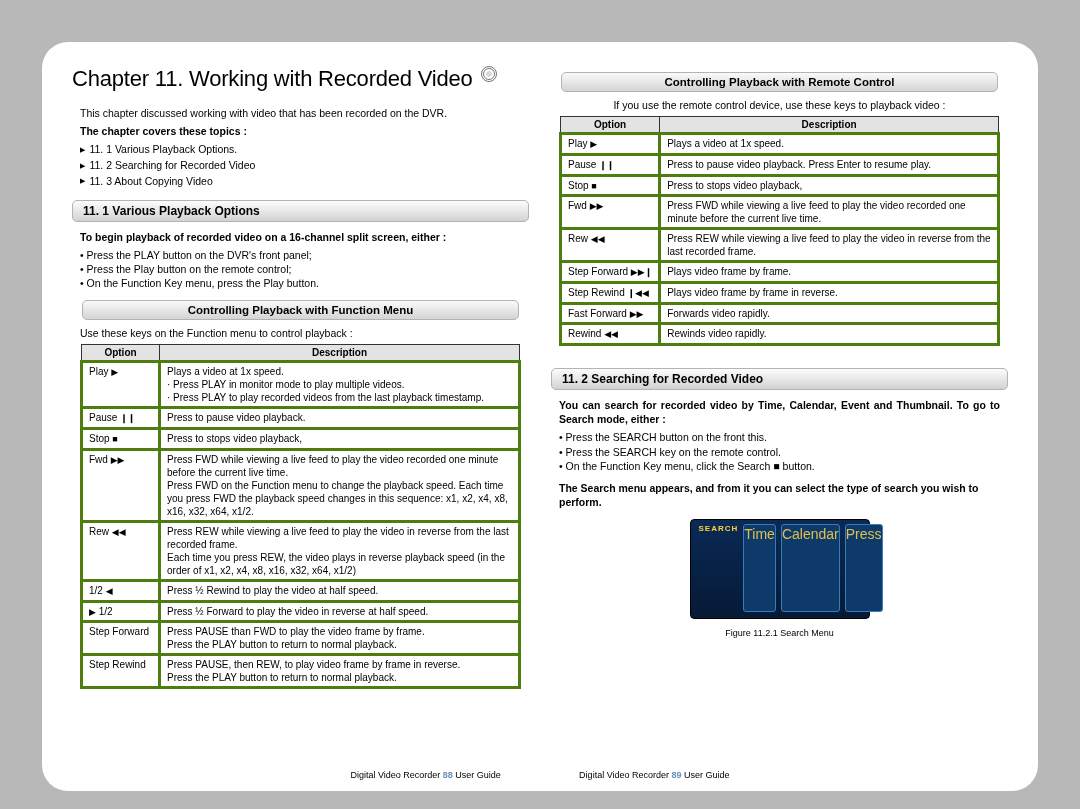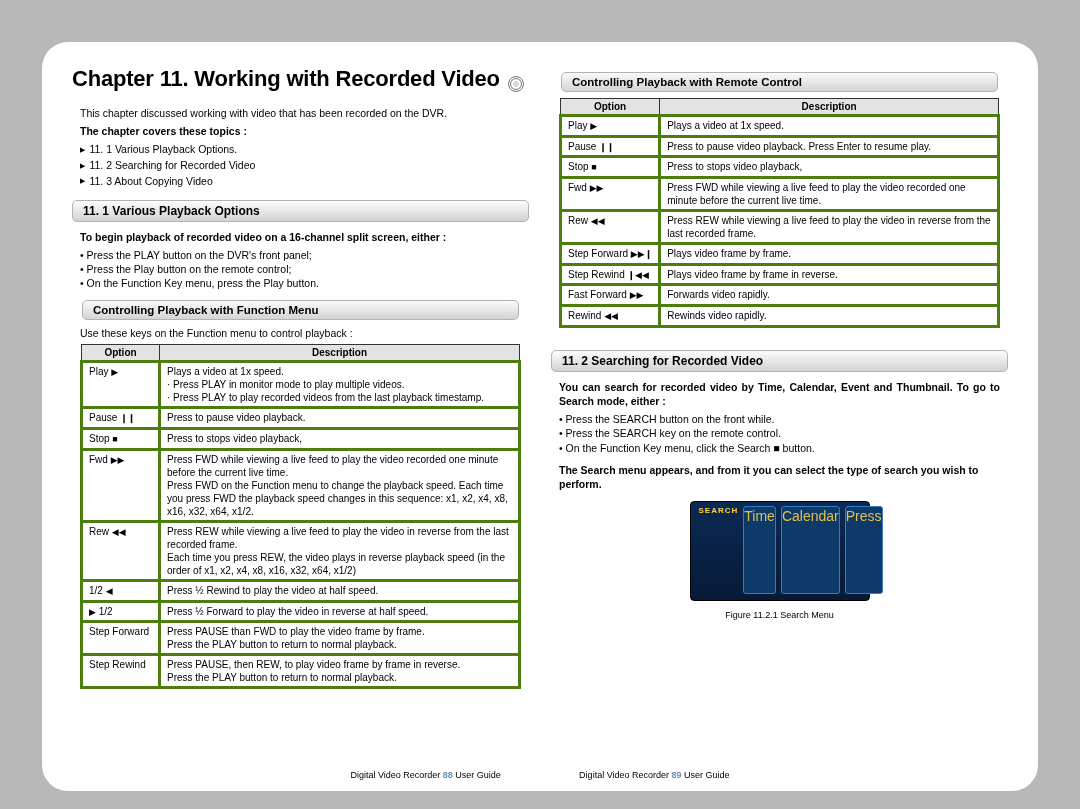--- a/index.html
+++ b/index.html
@@ -16,27 +16,27 @@
     top: 42px; left: 42px; right: 42px; bottom: 18px;
     background: #fff;
     border-radius: 26px;
     display: flex;
     padding: 30px 30px 22px 30px;
     gap: 22px;
   }
   .col { flex: 1; min-width: 0; }
   .chapter-title {
     font-size: 22px;
-    font-weight: bold;
+    font-weight: normal;
     font-stretch: condensed;
     letter-spacing: -0.2px;
     margin-top: -6px;
     margin-bottom: 14px;
     display: flex;
-    align-items: flex-end;
+    align-items: flex-start;
     gap: 8px;
   }
   .chapter-title .bullet {
     width: 16px; height: 16px; border-radius: 50%;
     border: 3px double #777;
     background: radial-gradient(circle, #d8d8d8 40%, #fff 42%);
   }
   .intro, .body, .bold, .bullets li, .note, .footer, .fig-caption { font-size: 10.5px; line-height: 1.35; }
   .intro { margin: 6px 8px 4px 8px; }
   .bold { font-weight: bold; margin: 2px 8px; }
@@ -53,20 +53,21 @@
     font-weight: bold;
   }
   .sub-hdr {
     margin: 10px 10px 6px 10px;
     background: linear-gradient(#fafafa, #d4d4d4);
     border: 1px solid #b3b3b3;
     border-radius: 5px;
     padding: 3px 10px;
     font-size: 11.5px;
     font-weight: bold;
+    text-align: center;
   }
   .body { margin: 4px 8px; }
   .bullets { list-style: none; margin: 4px 8px 8px 8px; }
   .bullets li::before { content: "•\00a0"; }
   .bullets.bold li { font-weight: normal; }
   table.opt {
     width: calc(100% - 16px);
     margin: 4px 8px 0 8px;
     border-collapse: collapse;
     font-size: 10px;
@@ -200,20 +201,21 @@
           <tr>
             <td>Step Rewind</td>
             <td>Press PAUSE, then REW, to play video frame by frame in reverse.<br>Press the PLAY button to return to normal playback.</td>
           </tr>
         </tbody>
     </table>
   </div>
 
   <div class="col">
     <div class="sub-hdr" style="margin-top:0">Controlling Playback with Remote Control</div>
+    <p class="body" style="text-align:center">If you use the remote control device, use these keys to playback video :</p>
 
     <table class="opt">
       <thead>
         <tr>
           <th>Option</th>
           <th>Description</th>
         </tr>
       </thead>
       <tbody id="t2body">
           <tr>
@@ -251,21 +253,21 @@
           <tr>
             <td>Rewind  <span class="ico">◀◀</span></td>
             <td>Rewinds video rapidly.</td>
           </tr>
         </tbody>
     </table>
 
     <div class="section-hdr" style="margin-top:22px">11. 2 Searching for Recorded Video</div>
     <p class="bold body justify">You can search for recorded video by Time, Calendar, Event and Thumbnail. To go to Search mode, either :</p>
     <ul class="bullets bold">
-      <li>Press the SEARCH button on the front while.</li>
+      <li>Press the SEARCH button on the front this.</li>
       <li>Press the SEARCH key on the remote control.</li>
       <li>On the Function Key menu, click the Search ■ button.</li>
     </ul>
     <p class="bold body">The Search menu appears, and from it you can select the type of search you wish to perform.</p>
 
     <div class="search-fig">
       <div class="s-title">SEARCH</div>
       <div class="s-item">Time</div>
       <div class="s-item">Calendar</div>
       <div class="s-item">Press</div>

